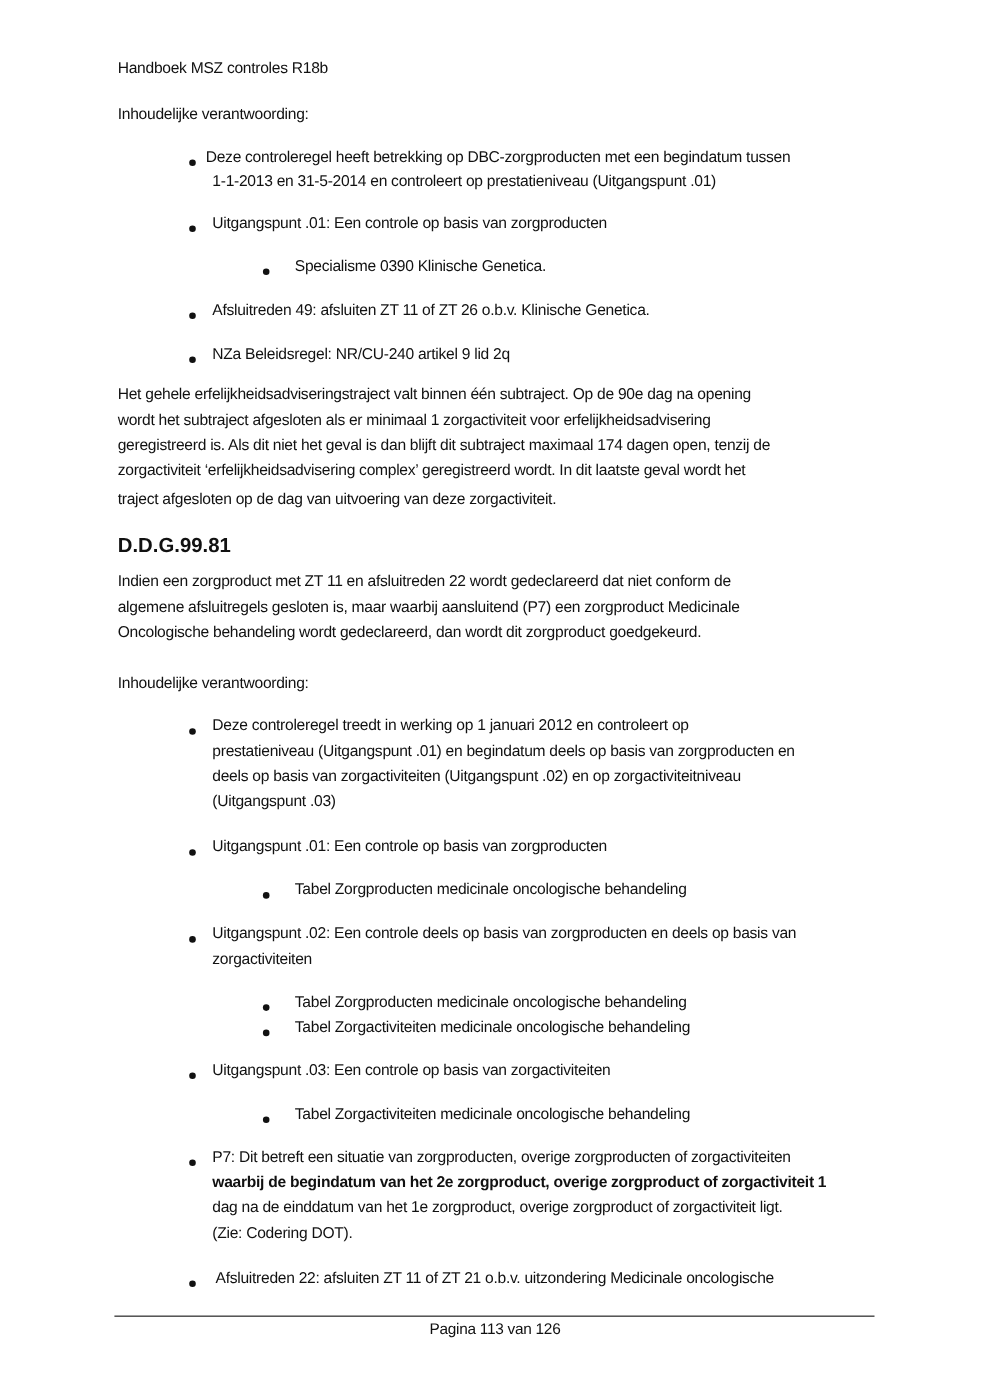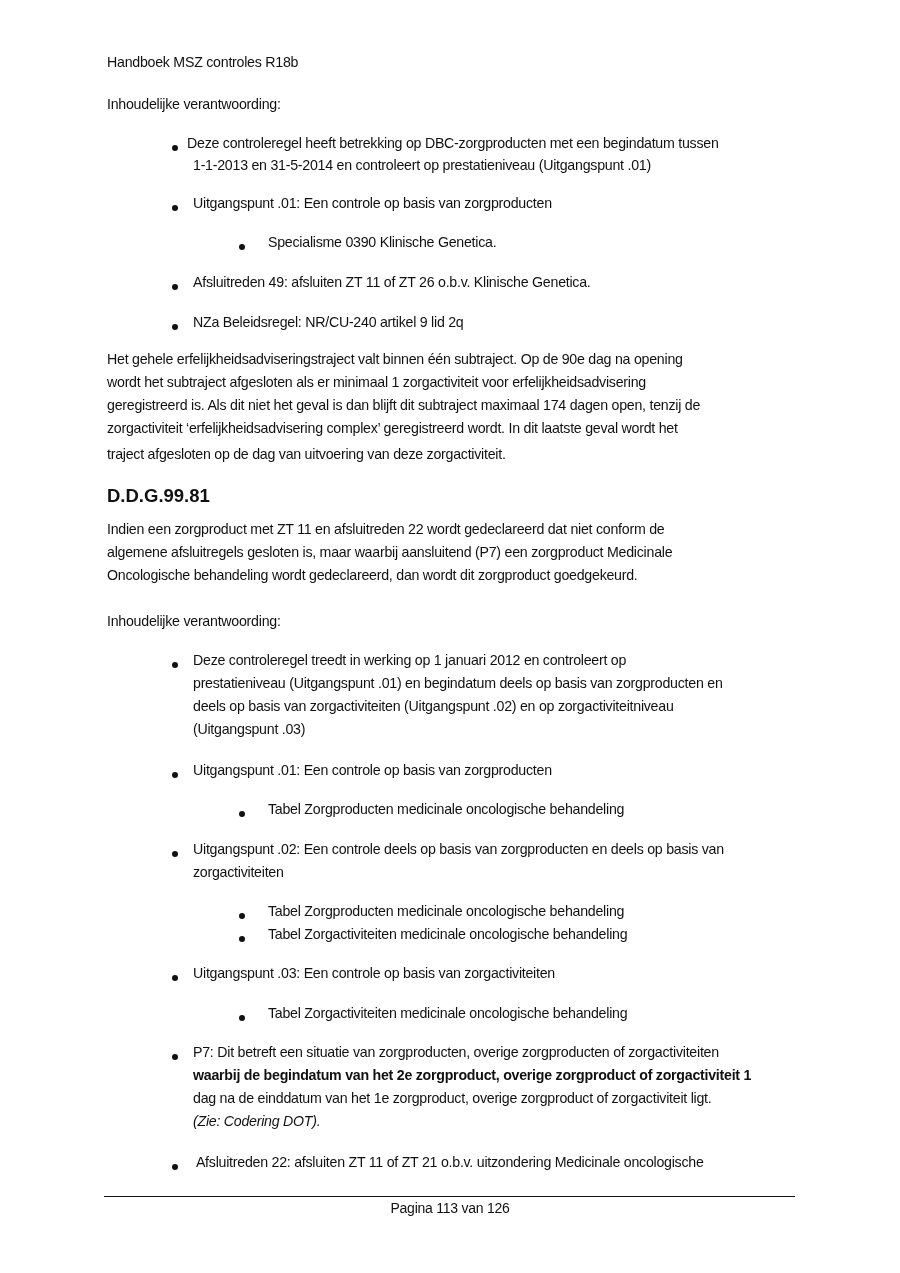--- a/index.html
+++ b/index.html
@@ -141,21 +141,21 @@
 <div>
   <span class="dot" style="left:239px; top:1015px;"></span>
   <div class="abs" style="left:268px; top:1005px;">Tabel Zorgactiviteiten medicinale oncologische behandeling</div>
 </div>
 
 <div>
   <span class="dot" style="left:172px; top:1054px;"></span>
   <div class="abs" style="left:193px; top:1044px;">P7: Dit betreft een situatie van zorgproducten, overige zorgproducten of zorgactiviteiten</div>
   <div class="abs" style="left:193px; top:1067px;font-weight:bold;">waarbij de begindatum van het 2e zorgproduct, overige zorgproduct of zorgactiviteit 1</div>
   <div class="abs" style="left:193px; top:1090px;">dag na de einddatum van het 1e zorgproduct, overige zorgproduct of zorgactiviteit ligt.</div>
-  <div class="abs" style="left:193px; top:1113px;font-style:italic;">(Zie: Codering DOT).</div>
+  <div class="abs" style="left:193px; top:1113px;">(Zie: Codering DOT).</div>
 </div>
 
 <div>
   <span class="dot" style="left:172px; top:1164px;"></span>
   <div class="abs" style="left:193px; top:1154px; white-space:pre;"> Afsluitreden 22: afsluiten ZT 11 of ZT 21 o.b.v. uitzondering Medicinale oncologische</div>
 </div>
 
 <div class="footer-rule"></div>
 <div class="footer-text">Pagina 113 van 126</div>
 

